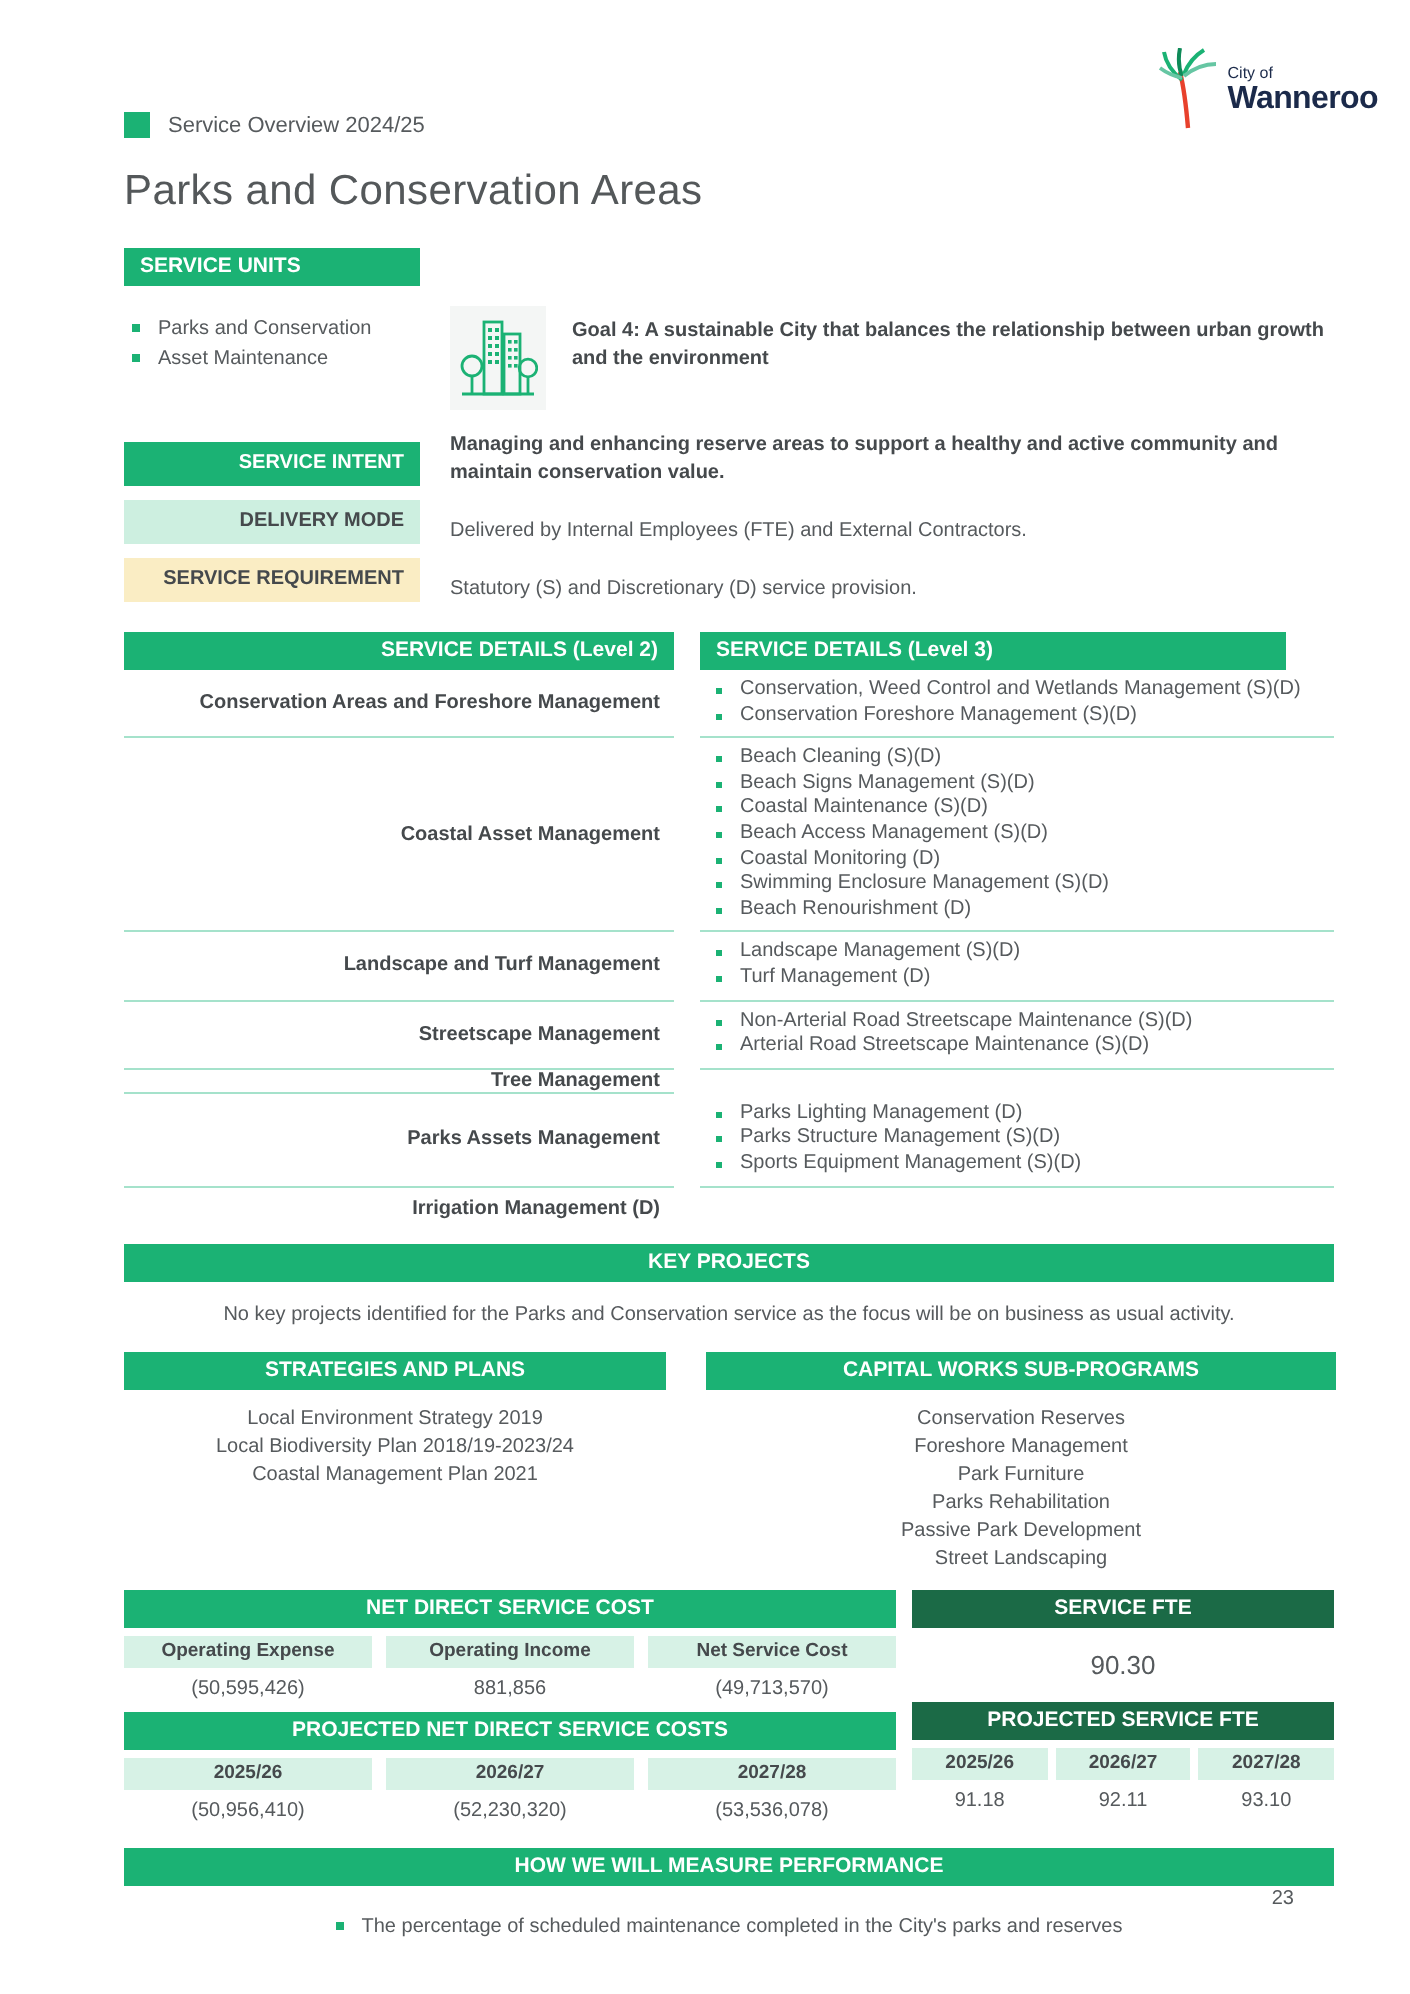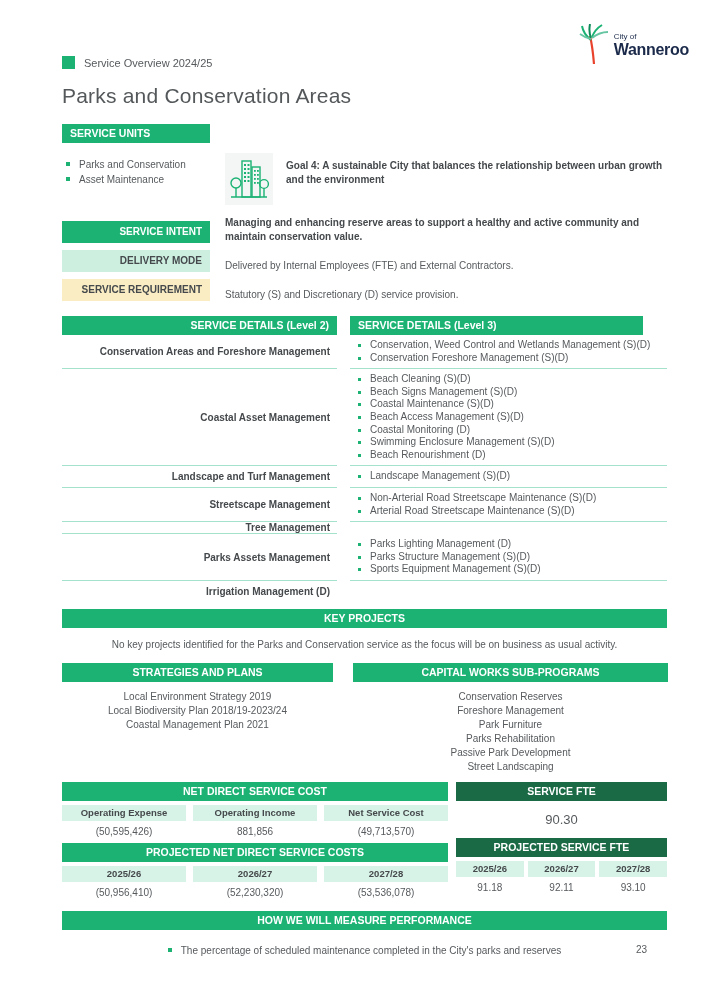--- a/index.html
+++ b/index.html
@@ -254,20 +254,24 @@
             </div>
           </div>
       </div>
       <div class="dt-row sep">
         <div class="dt-l2">Landscape and Turf Management</div>
         <div class="dt-l3">
             <div class="bullet-item l3-item">
               <span class="sq-bullet"></span>
               <span>Landscape Management (S)(D)</span>
             </div>
+            <div class="bullet-item l3-item">
+              <span class="sq-bullet"></span>
+              <span>Turf Management (D)</span>
+            </div>
           </div>
       </div>
       <div class="dt-row sep">
         <div class="dt-l2">Streetscape Management</div>
         <div class="dt-l3">
             <div class="bullet-item l3-item">
               <span class="sq-bullet"></span>
               <span>Non-Arterial Road Streetscape Maintenance (S)(D)</span>
             </div>
             <div class="bullet-item l3-item">

